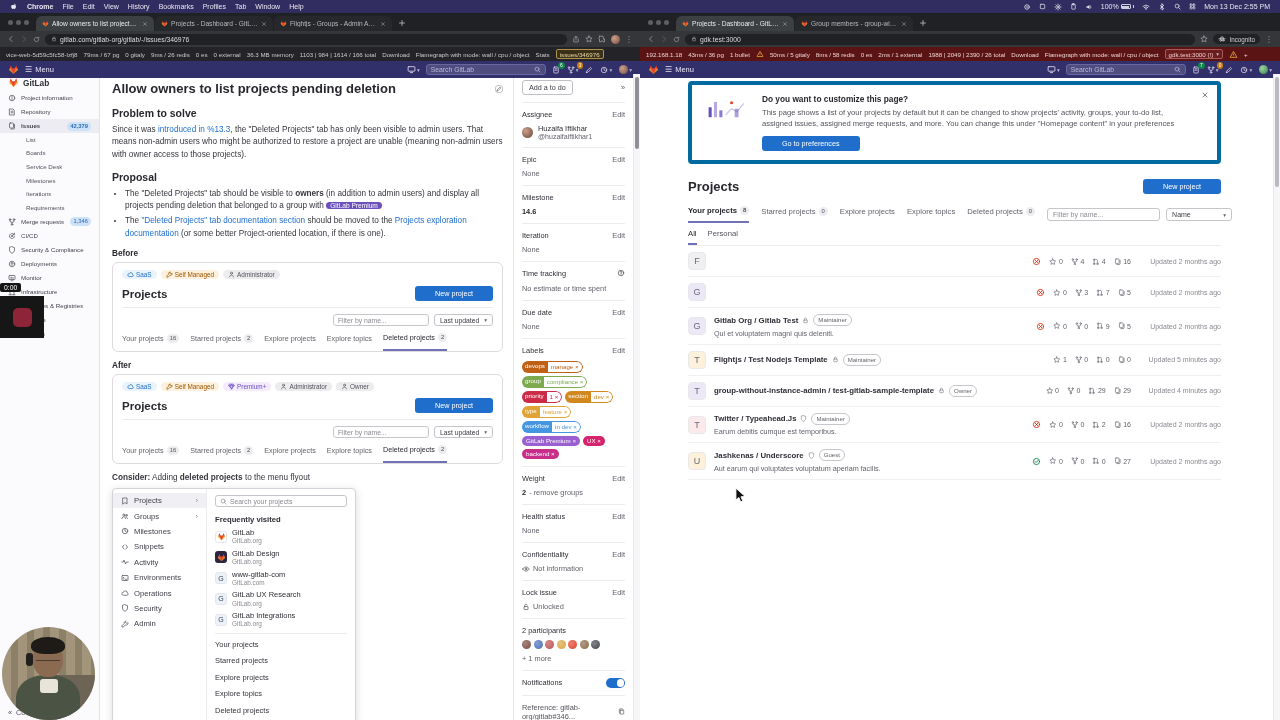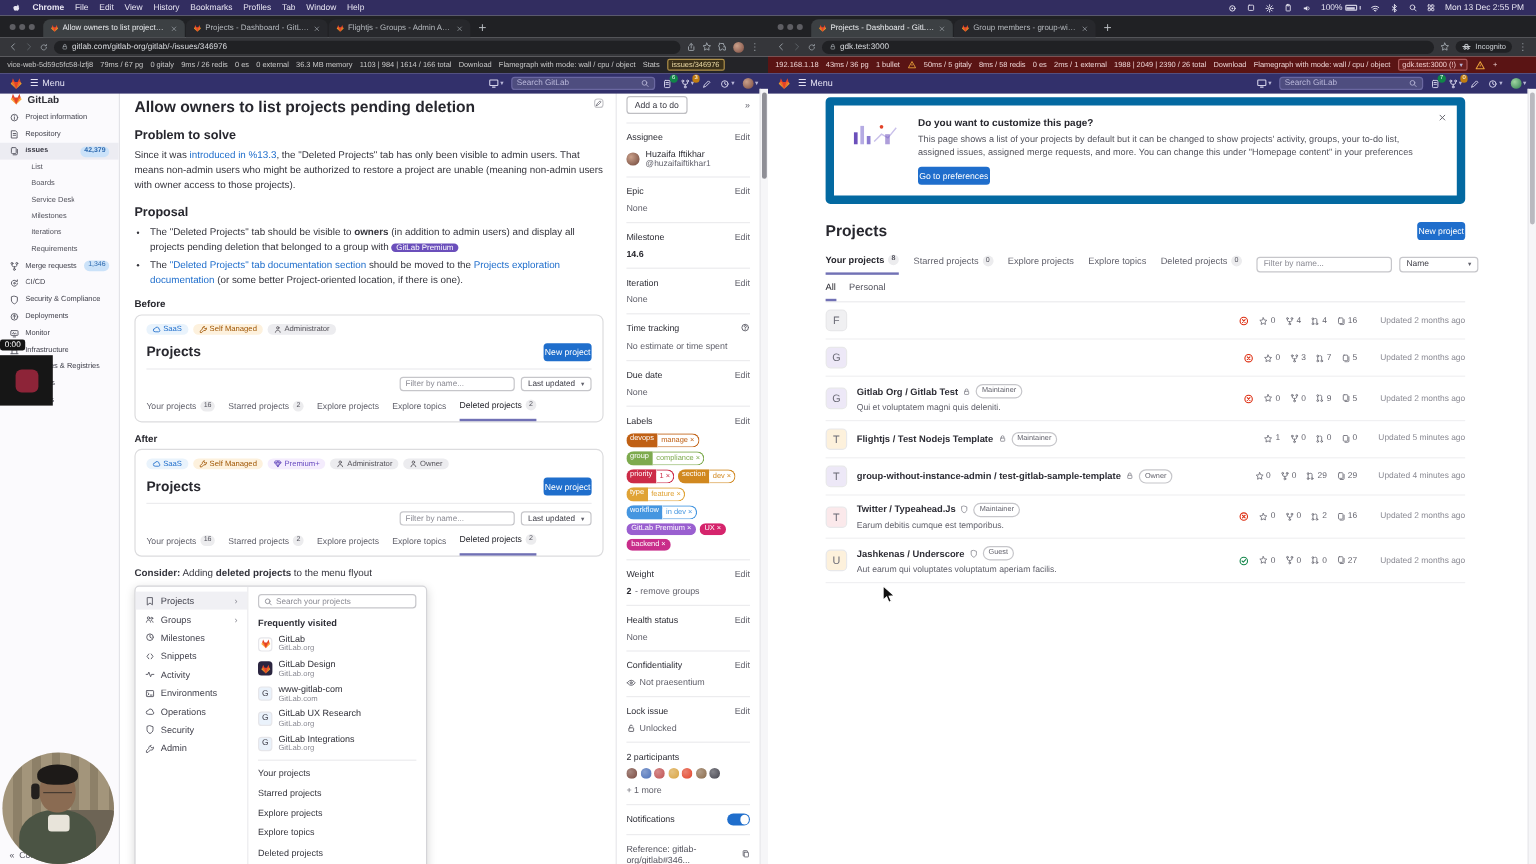--- a/index.html
+++ b/index.html
@@ -49,36 +49,36 @@
 
 .gl-side{position:absolute;left:0;top:61px;bottom:0;width:100px;background:#fbfafd;border-right:1px solid #e3e3e8;font-size:7.6px;color:#41414c;z-index:1;overflow:hidden}
 .side-head{display:flex;gap:4px;align-items:center;height:17px;padding:0 8px;font-weight:bold;font-size:8.3px;color:#2e2e36}
 .side-item{display:flex;align-items:center;gap:5px;height:14px;padding:0 8px;white-space:nowrap;overflow:hidden}
 .side-item .lbl{overflow:hidden;text-overflow:ellipsis}
 .side-item.sub{padding-left:26px;color:#52525c;height:13.6px}
 .side-item.active{background:#ececf2;font-weight:bold}
 .count-pill{margin-left:auto;background:#cbe2f9;color:#2f6bb0;border-radius:6px;font-size:5.8px;padding:0 3px;line-height:9px}
 .side-collapse{position:absolute;bottom:3px;left:0;right:0;display:flex;gap:4px;align-items:center;padding:0 8px;font-size:7.3px;color:#52525c}
 .gl-main{position:absolute;left:100px;right:127px;top:61px;bottom:0;background:#fff;padding:8px 10px 0 12px;overflow:hidden}
-.issue-title-row{display:flex;justify-content:space-between;align-items:flex-start}
+.issue-title-row{display:flex;justify-content:space-between;align-items:center}
 .issue-title{font-size:13px;font-weight:bold;color:#27272e;line-height:1.15}
 .edit-sq{width:15px;height:15px;border:1px solid #c6c6ca;border-radius:3px;display:flex;align-items:center;justify-content:center;color:#62626c;flex:none}
 .h2{font-size:10.5px;font-weight:bold;margin:10px 0 5px;color:#27272e}
 .ptext,.bullets li{font-size:8.2px;color:#35353d;line-height:1.5}
 .ptext a,.bullets a{color:#1f6ecc}
 .bullets{padding-left:13px;margin-top:2px}
 .bullets li{margin-bottom:3px}
 .prem-badge{background:#6b4fbb;color:#fff;border-radius:6px;padding:0 4px;font-size:6.6px;white-space:nowrap}
 .blabel{font-weight:bold;font-size:8.2px;margin:9px 0 4px;color:#27272e}
 .mock-card{border:1px solid #dcdcde;border-radius:6px;padding:7px 9px 0;background:#fff}
 .mock-badges{display:flex;gap:4px;margin-bottom:5px;flex-wrap:wrap}
 .mbadge{display:inline-flex;align-items:center;gap:2px;border-radius:8px;padding:1px 5px;font-size:6.4px;white-space:nowrap}
 .mock-head{display:flex;justify-content:space-between;align-items:center;padding:2px 0 6px}
 .mock-h3{font-size:11.5px;font-weight:bold;color:#27272e}
-.btn-blue{background:#1f6ecc;color:#fff;border-radius:3px;font-size:7.2px;padding:3px 1px;border:none;white-space:nowrap}
+.btn-blue{background:#1f6ecc;color:#fff;border-radius:3px;font-size:7.2px;padding:3px 20px;border:none;white-space:nowrap}
 .mock-filter{display:flex;justify-content:flex-end;gap:5px;border-top:1px solid #ececee;padding-top:6px}
 .m-input{border:1px solid #c6c6ca;border-radius:3px;height:12px;width:96px;font-size:6.8px;color:#8a8a93;display:flex;align-items:center;padding:0 4px}
 .m-select{border:1px solid #c6c6ca;border-radius:3px;height:12px;font-size:6.8px;color:#3a3a44;display:flex;align-items:center;gap:5px;padding:0 5px;white-space:nowrap}
 .mock-tabs{display:flex;gap:11px;padding:7px 0 0;font-size:7.2px;color:#62626c}
 .mock-tab{display:flex;gap:3px;align-items:center;padding-bottom:7px;white-space:nowrap}
 .mock-tab .cnt{background:#ececee;border-radius:6px;padding:0 3px;font-size:5.9px;line-height:9px;color:#52525c}
 .mock-tab.active{color:#27272e;border-bottom:2px solid #7171b5}
 .consider{font-size:8.2px;margin:9px 0 6px;color:#35353d}
 
 .flyout{display:flex;border:1px solid #d4d4d8;border-radius:4px;box-shadow:0 2px 8px rgba(0,0,0,.15);width:244px;background:#fff;height:238px;overflow:hidden}
@@ -114,21 +114,21 @@
 .lbl .v{background:#fff;padding:0 3px;border:1px solid;border-left:none;border-radius:0 7px 7px 0}
 .lbl.solid span{color:#fff;padding:0 4px}
 .parts{display:flex;gap:2.5px;margin-top:5px}
 .part{width:9px;height:9px;border-radius:50%}
 .more{margin-top:5px;color:#62626c}
 .toggle{width:19px;height:9.5px;border-radius:5px;background:#1f6ecc;position:relative}
 .toggle i{position:absolute;right:1px;top:1px;width:7.5px;height:7.5px;border-radius:50%;background:#fff}
 .refline{display:flex;justify-content:space-between;align-items:center;color:#52525c}
 
 .gl-main-r{position:absolute;left:0;right:7px;top:61px;bottom:0;background:#fff;padding:7px 52px 0 48px;overflow:hidden}
-.banner{border:7px solid #0369a1;border-radius:4px;display:flex;gap:12px;padding:9px 12px;position:relative}
+.banner{border:4px solid #0369a1;border-radius:4px;display:flex;gap:12px;padding:9px 12px;position:relative}
 .ban-title{font-size:8.3px;font-weight:bold;color:#27272e}
 .ban-body{font-size:7.6px;color:#53535c;line-height:1.5;margin-top:3px;max-width:420px}
 .ban-close{position:absolute;top:6px;right:8px;color:#62626c}
 .hdr-row{display:flex;justify-content:space-between;align-items:center;margin-top:15px}
 .hdr-title{font-size:13px;font-weight:bold;color:#27272e}
 .rtabs{display:flex;align-items:center;gap:12px;margin-top:12px;font-size:7.7px;color:#62626c}
 .rtab{display:flex;gap:3px;align-items:center;padding-bottom:6px;white-space:nowrap}
 .rtab .cnt{background:#ececee;border-radius:6px;padding:0 3px;font-size:5.9px;line-height:9.5px;color:#52525c}
 .rtab.active{color:#27272e;font-weight:bold;border-bottom:2px solid #7171b5}
 .rfilter{margin-left:auto;display:flex;gap:6px;align-items:flex-start}
@@ -1036,21 +1036,21 @@
               <span>Confidentiality</span>
               <span class="sb-edit">Edit</span>
             </div>
             <div class="sb-val">
               <span class="ic" style="width: 8px; height: 8px; color: rgb(98, 98, 108);">
                 <svg viewBox="0 0 16 16" fill="none" stroke="currentColor" stroke-width="1.6" stroke-linecap="round" stroke-linejoin="round">
                   <path d="M1.5 8S4 3.8 8 3.8 14.5 8 14.5 8 12 12.2 8 12.2 1.5 8 1.5 8z"></path>
                   <circle cx="8" cy="8" r="1.8"></circle>
                 </svg>
               </span>
-              <span>Not praesentium</span>
+              <span>Not information</span>
             </div>
           </div>
           <div class="sb-sec">
             <div class="sb-row">
               <span>Lock issue</span>
               <span class="sb-edit">Edit</span>
             </div>
             <div class="sb-val">
               <span class="ic" style="width: 8px; height: 8px; color: rgb(98, 98, 108);">
                 <svg viewBox="0 0 16 16" fill="none" stroke="currentColor" stroke-width="1.6" stroke-linecap="round" stroke-linejoin="round">

